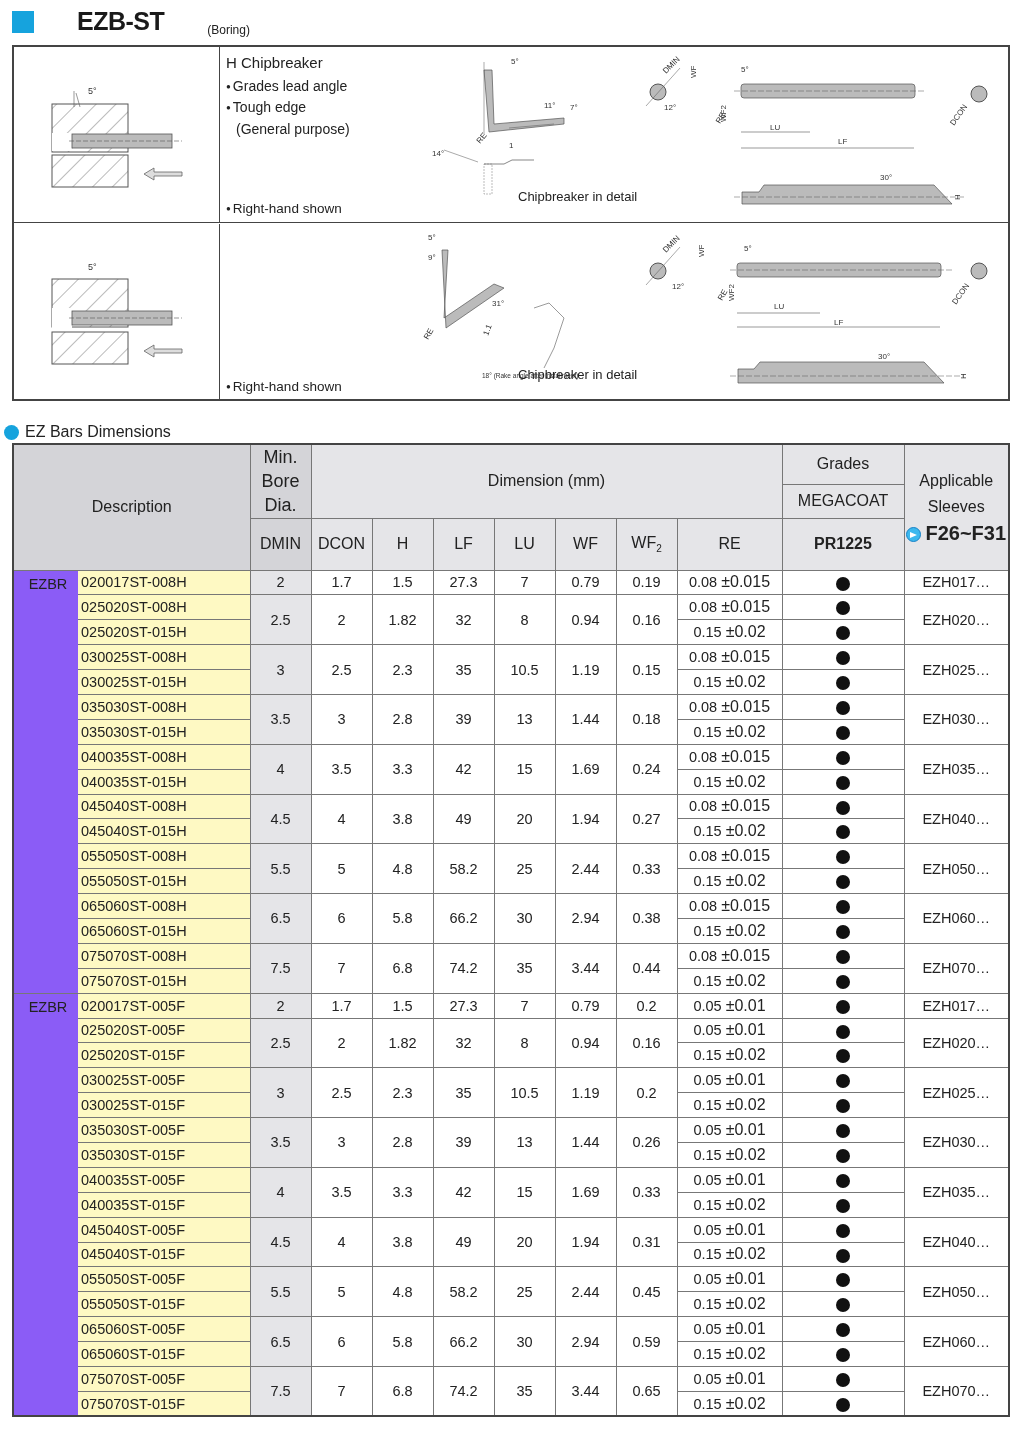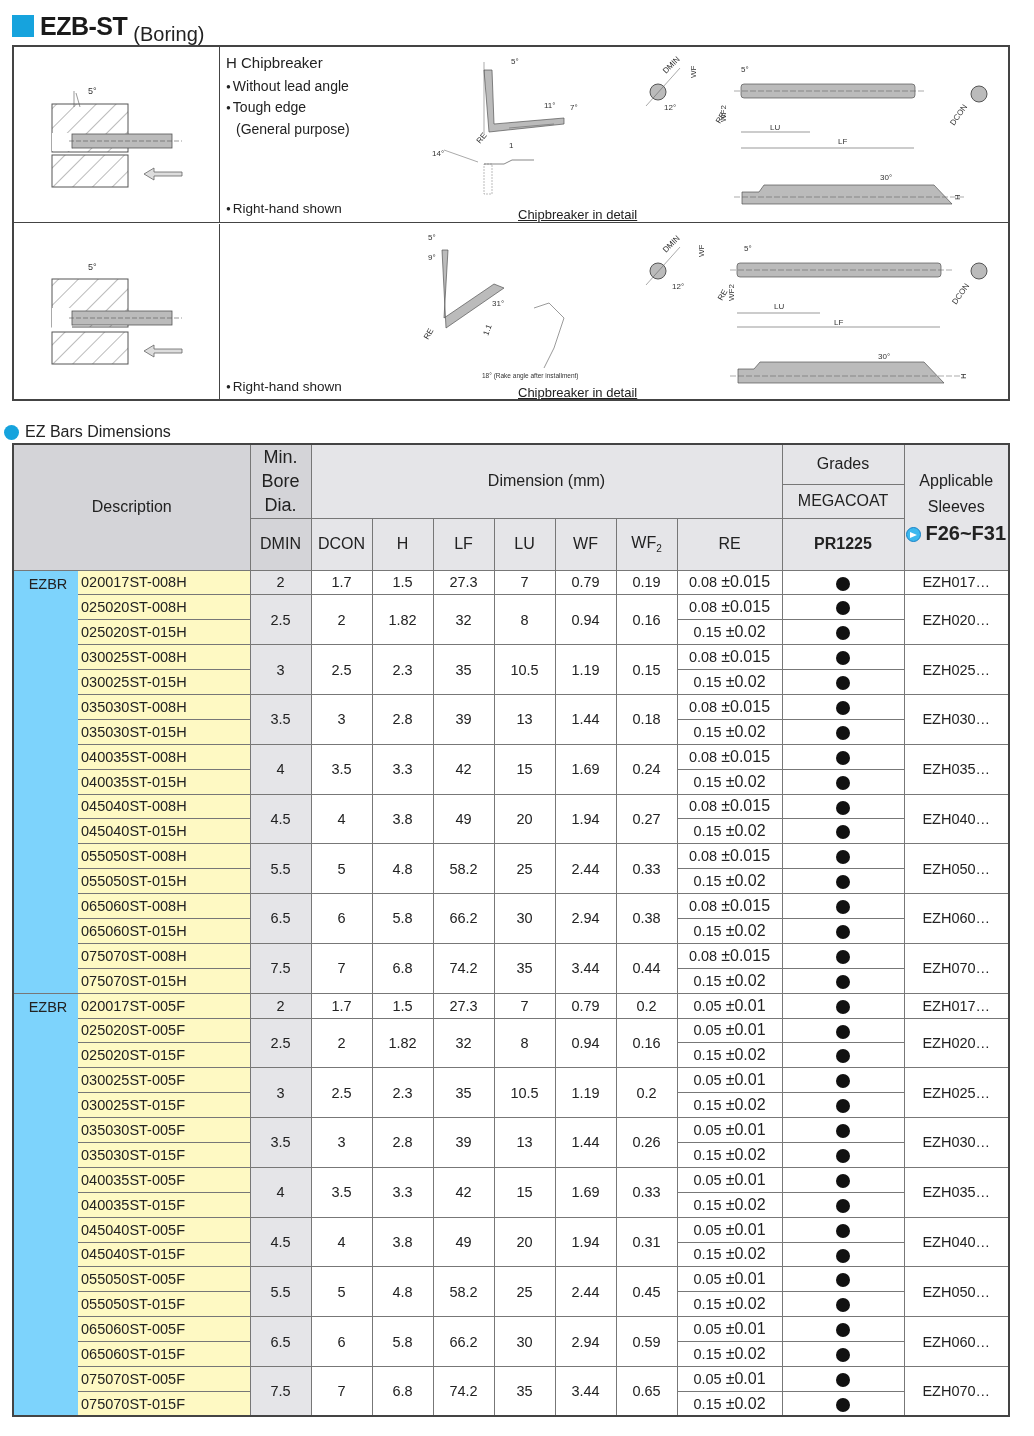--- a/index.html
+++ b/index.html
@@ -1,50 +1,50 @@
 <!DOCTYPE html>
 <html><head>
 <meta charset="utf-8">
 <style>
   * { box-sizing: border-box; margin: 0; padding: 0; }
   body { width: 1034px; height: 1436px; background: #fff; font-family: "Liberation Sans", sans-serif; color: #222; position: relative; overflow: hidden; }
-  .title { position: absolute; left: 12px; top: 6px; display: flex; align-items: center; }
+  .title { position: absolute; left: 12px; top: 6px; display: flex; align-items: center; gap: 37px; }
   .title .sq { width: 22px; height: 22px; background: #16a3dd; margin-right: 6px; }
   .title .main { font-weight: bold; font-size: 25px; letter-spacing: -0.5px; color: #1a1a1a; }
-  .title .sub { font-size: 20px; margin-left: 6px; margin-top: 17px; }
+  .title .sub { font-size: 12px; margin-left: 6px; margin-top: 17px; }
 
   .feat { position: absolute; left: 12px; top: 45px; width: 998px; height: 356px; border: 2px solid #444; }
   .feat .row { position: absolute; left: 0; width: 994px; height: 176px; }
   .feat .row.r1 { top: 0; border-bottom: 1px solid #444; }
   .feat .row.r2 { top: 177px; }
   .feat .left { position: absolute; left: 0; top: 0; width: 206px; height: 100%; border-right: 1px solid #444; }
   .feat .txt { position: absolute; left: 212px; top: 6px; font-size: 14px; line-height: 20.5px; }
   .feat .txt .hd { font-size: 15px; margin-bottom: 2px; }
   .feat .txt .b::before { content: "\25CF"; font-size: 8px; vertical-align: 2px; margin-right: 2px; }
   .feat .txt .ind { padding-left: 10px; }
   .feat .rhs { position: absolute; left: 212px; bottom: 6px; font-size: 13.5px; }
   .feat .rhs::before { content: "\25CF"; font-size: 8px; vertical-align: 2px; margin-right: 2px; }
-  .feat .cbd { position: absolute; left: 504px; bottom: 0; font-size: 13px; text-decoration: underline; }
+  .feat .cbd { position: absolute; left: 504px; bottom: 18px; font-size: 13px; }
   .feat svg { position: absolute; }
 
   .sec { position: absolute; left: 4px; top: 423px; display: flex; align-items: center; font-size: 16px; }
   .sec .dot { width: 15px; height: 15px; border-radius: 50%; background: #16a3dd; margin-right: 6px; }
 
   table.dim { position: absolute; left: 12px; top: 443px; width: 998px; border-collapse: collapse; font-size: 14.5px; }
   table.dim td, table.dim th { border: 1px solid #777; text-align: center; font-weight: normal; padding: 0; }
   table.dim th { background: #e5e5e8; color: #222; font-size: 16px; }
   table.dim th.desc { background: #d4d4d8; }
   table.dim th.dmin { background: #d4d4d8; font-size: 16px; }
   table.dim th.minb { background: #d4d4d8; font-size: 18px; line-height: 24px; }
   table.dim th.pr { font-weight: bold; }
   table.dim tr.h1 th { height: 40px; }
   table.dim tr.h2 th { height: 34px; }
   table.dim tr.h3 th { height: 52px; }
   table.dim td { height: 24.9px; }
-  td.pre { background: #7dd3fc; font-weight: bold; text-align: left; padding-left: 4px !important; vertical-align: top; border-right: none !important; border-bottom: none !important; border-top: none !important; width: 65px; }
+  td.pre { background: #8b5cf6; font-weight: bold; text-align: left; padding-left: 4px !important; vertical-align: top; border-right: none !important; border-bottom: none !important; border-top: none !important; width: 65px; }
   td.pre.first { border-top: 1px solid #777 !important; }
   td.code { background: #fef9c3; font-weight: bold; text-align: left !important; padding-left: 3px !important; border-left: none !important; }
   td.dminv { background: #e5e5e8; }
   td.re .tol { font-size: 16px; }
   .bullet { display: inline-block; width: 14px; height: 14px; border-radius: 50%; background: #111; vertical-align: middle; }
   .arrow-circ { display: inline-block; width: 15px; height: 15px; border-radius: 50%; border: 1.5px solid #1682c8; background: #3cb8ee; vertical-align: -2px; position: relative; margin-right: 4px; }
   .arrow-circ::after { content: ""; position: absolute; left: 3px; top: 4px; border-left: 7px solid #fff; border-top: 3.5px solid transparent; border-bottom: 3.5px solid transparent; }
   table.dim { border: 2px solid #444; }
   sub { font-size: 10px; }
   .grp-top td { border-top: 1.5px solid #888; }
@@ -74,21 +74,21 @@
         <rect x="58" y="87" width="100" height="14" fill="#bbb" stroke="#555" stroke-width="0.8"></rect>
         <line x1="55" y1="94" x2="168" y2="94" stroke="#555" stroke-dasharray="5,2" stroke-width="0.6"></line>
         <line x1="60" y1="44" x2="60" y2="60" stroke="#555" stroke-width="0.6"></line>
         <line x1="62" y1="46" x2="66" y2="60" stroke="#555" stroke-width="0.6"></line>
         <text x="74" y="47" font-size="9" fill="#333" font-family="Liberation Sans, sans-serif">5°</text>
         <path d="M130 127 L140 121 L140 125 L168 125 L168 129 L140 129 L140 133 Z" fill="#ddd" stroke="#666" stroke-width="0.8"></path>
       </svg>
     </div>
     <div class="txt">
       <div class="hd">H Chipbreaker</div>
-      <div class="b">Without lead angle</div>
+      <div class="b">Grades lead angle</div>
       <div class="b">Tough edge</div>
       <div class="ind">(General purpose)</div>
     </div>
     <div class="rhs">Right-hand shown</div>
     <div class="cbd">Chipbreaker in detail</div>
     <svg style="left:400px;top:5px" width="180" height="150" font-family="Liberation Sans, sans-serif" font-size="8" fill="#333">
       <path d="M70 18 L78 18 L80 72 L150 66 L150 72 L75 80 Z" fill="#bbb" stroke="#555" stroke-width="0.7"></path>
       <line x1="70" y1="10" x2="70" y2="82" stroke="#555" stroke-width="0.5"></line>
       <line x1="95" y1="76" x2="140" y2="72" stroke="#555" stroke-width="0.5"></line>
       <text x="97" y="12">5°</text>

